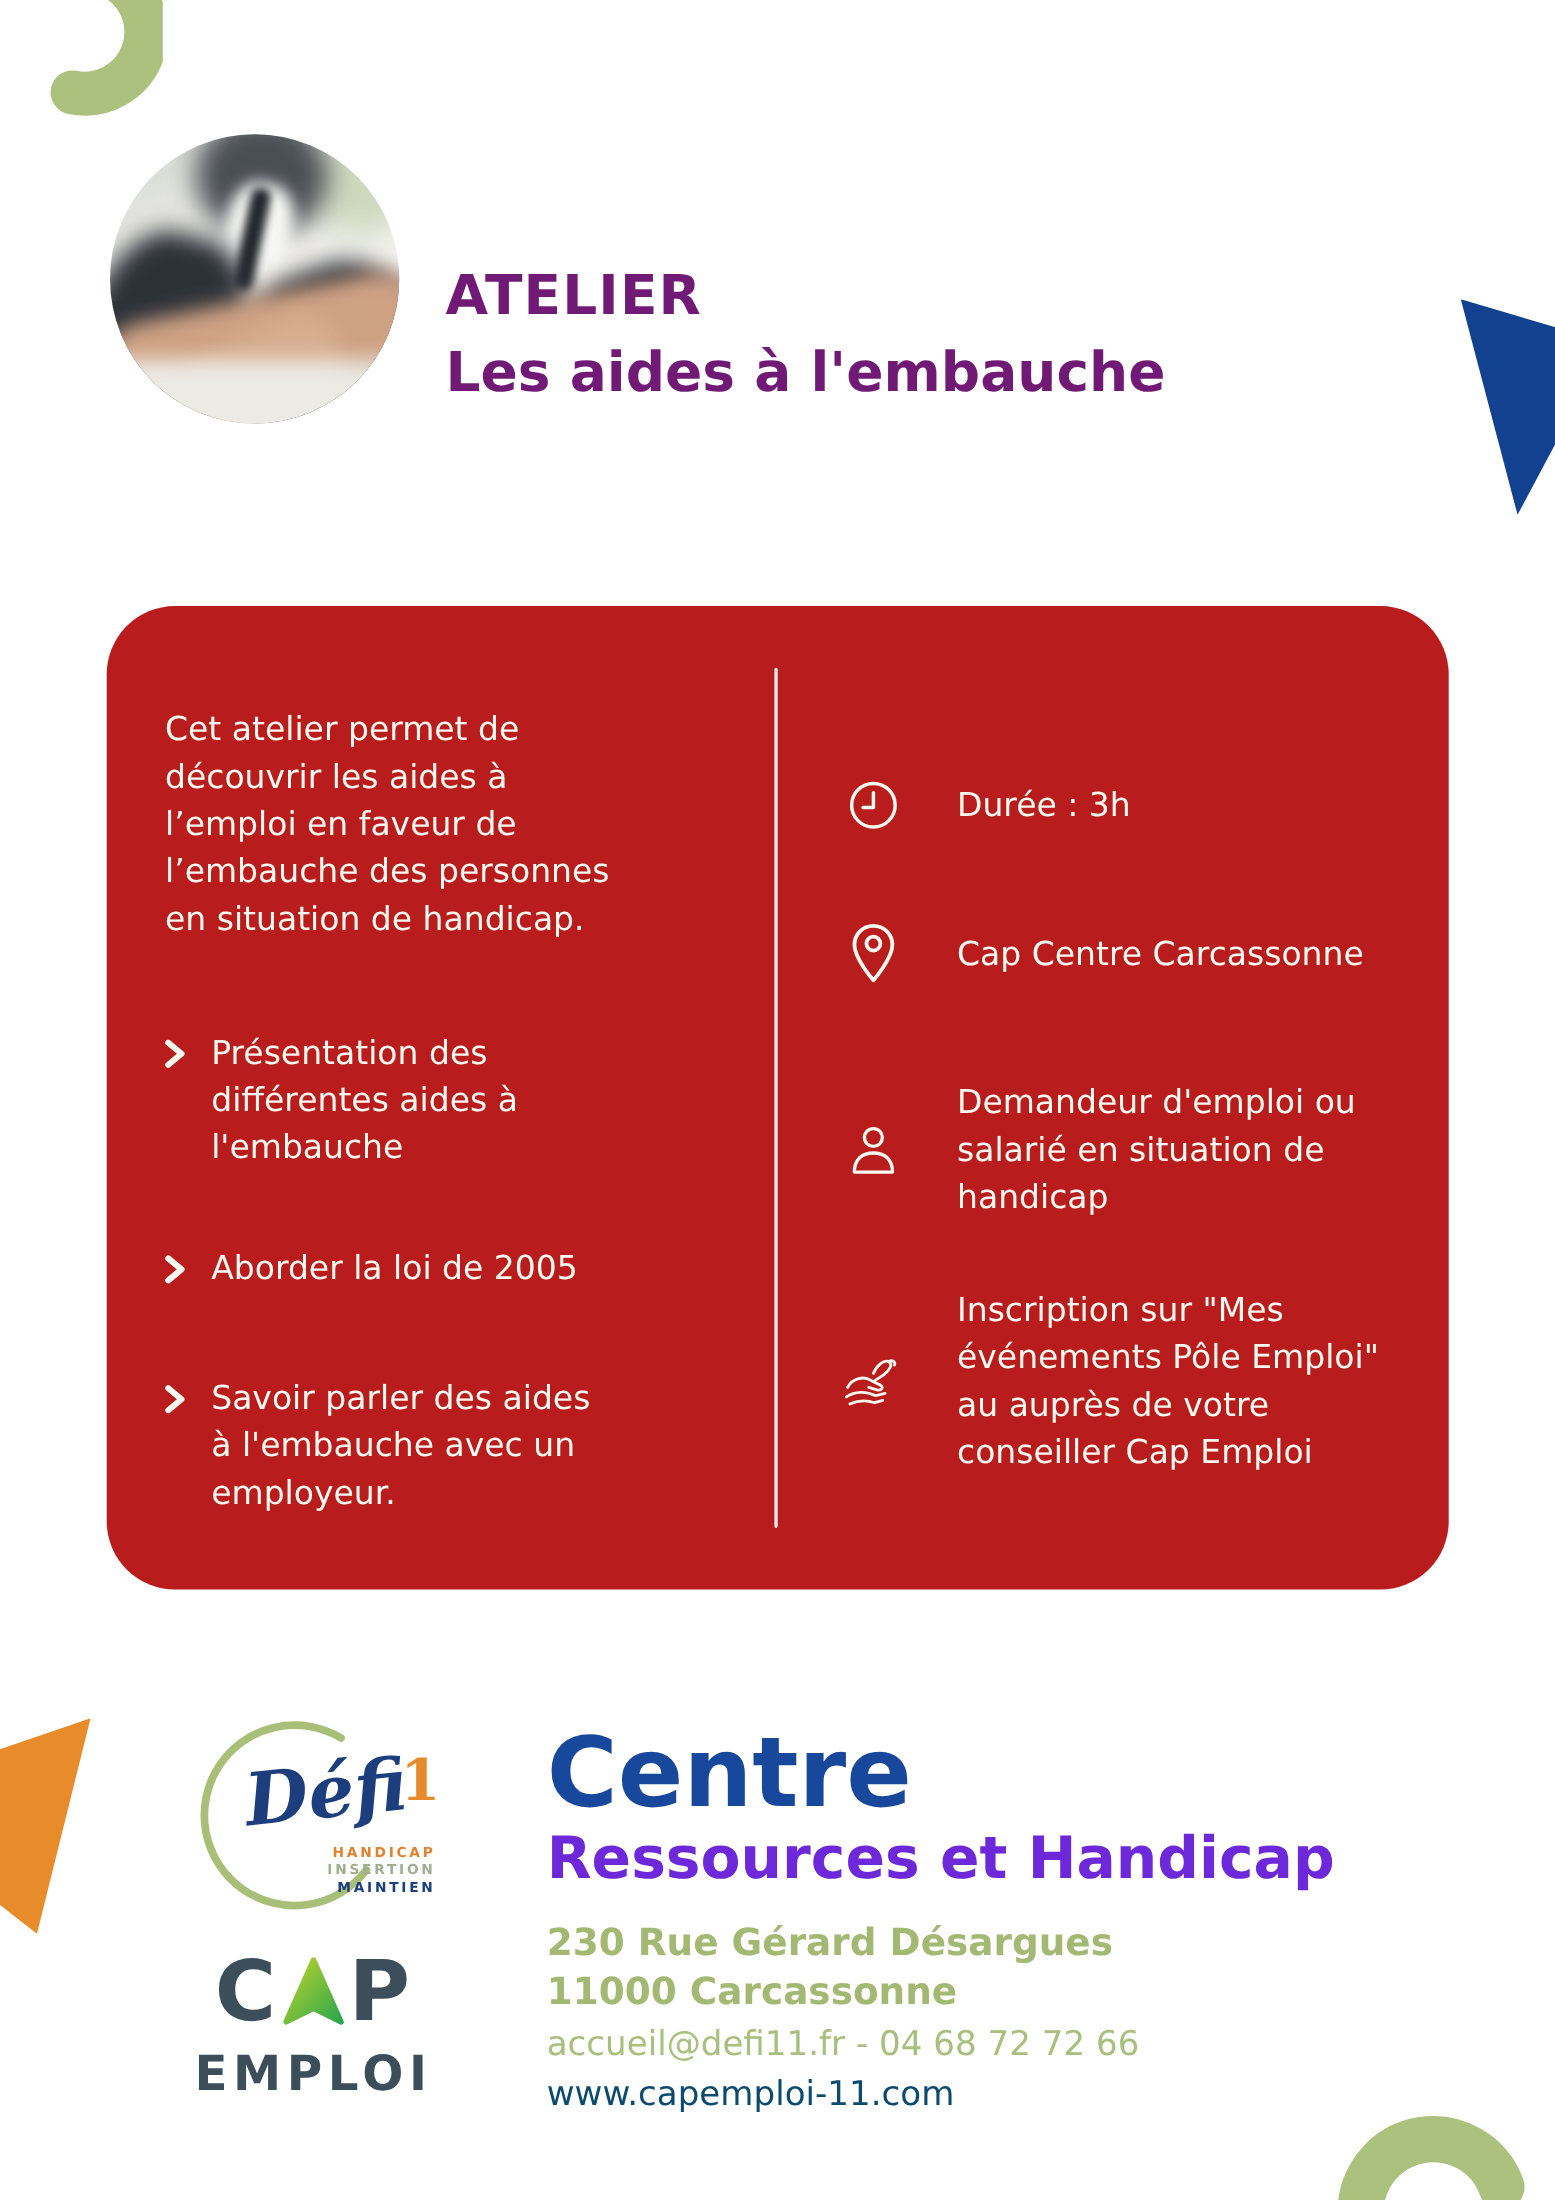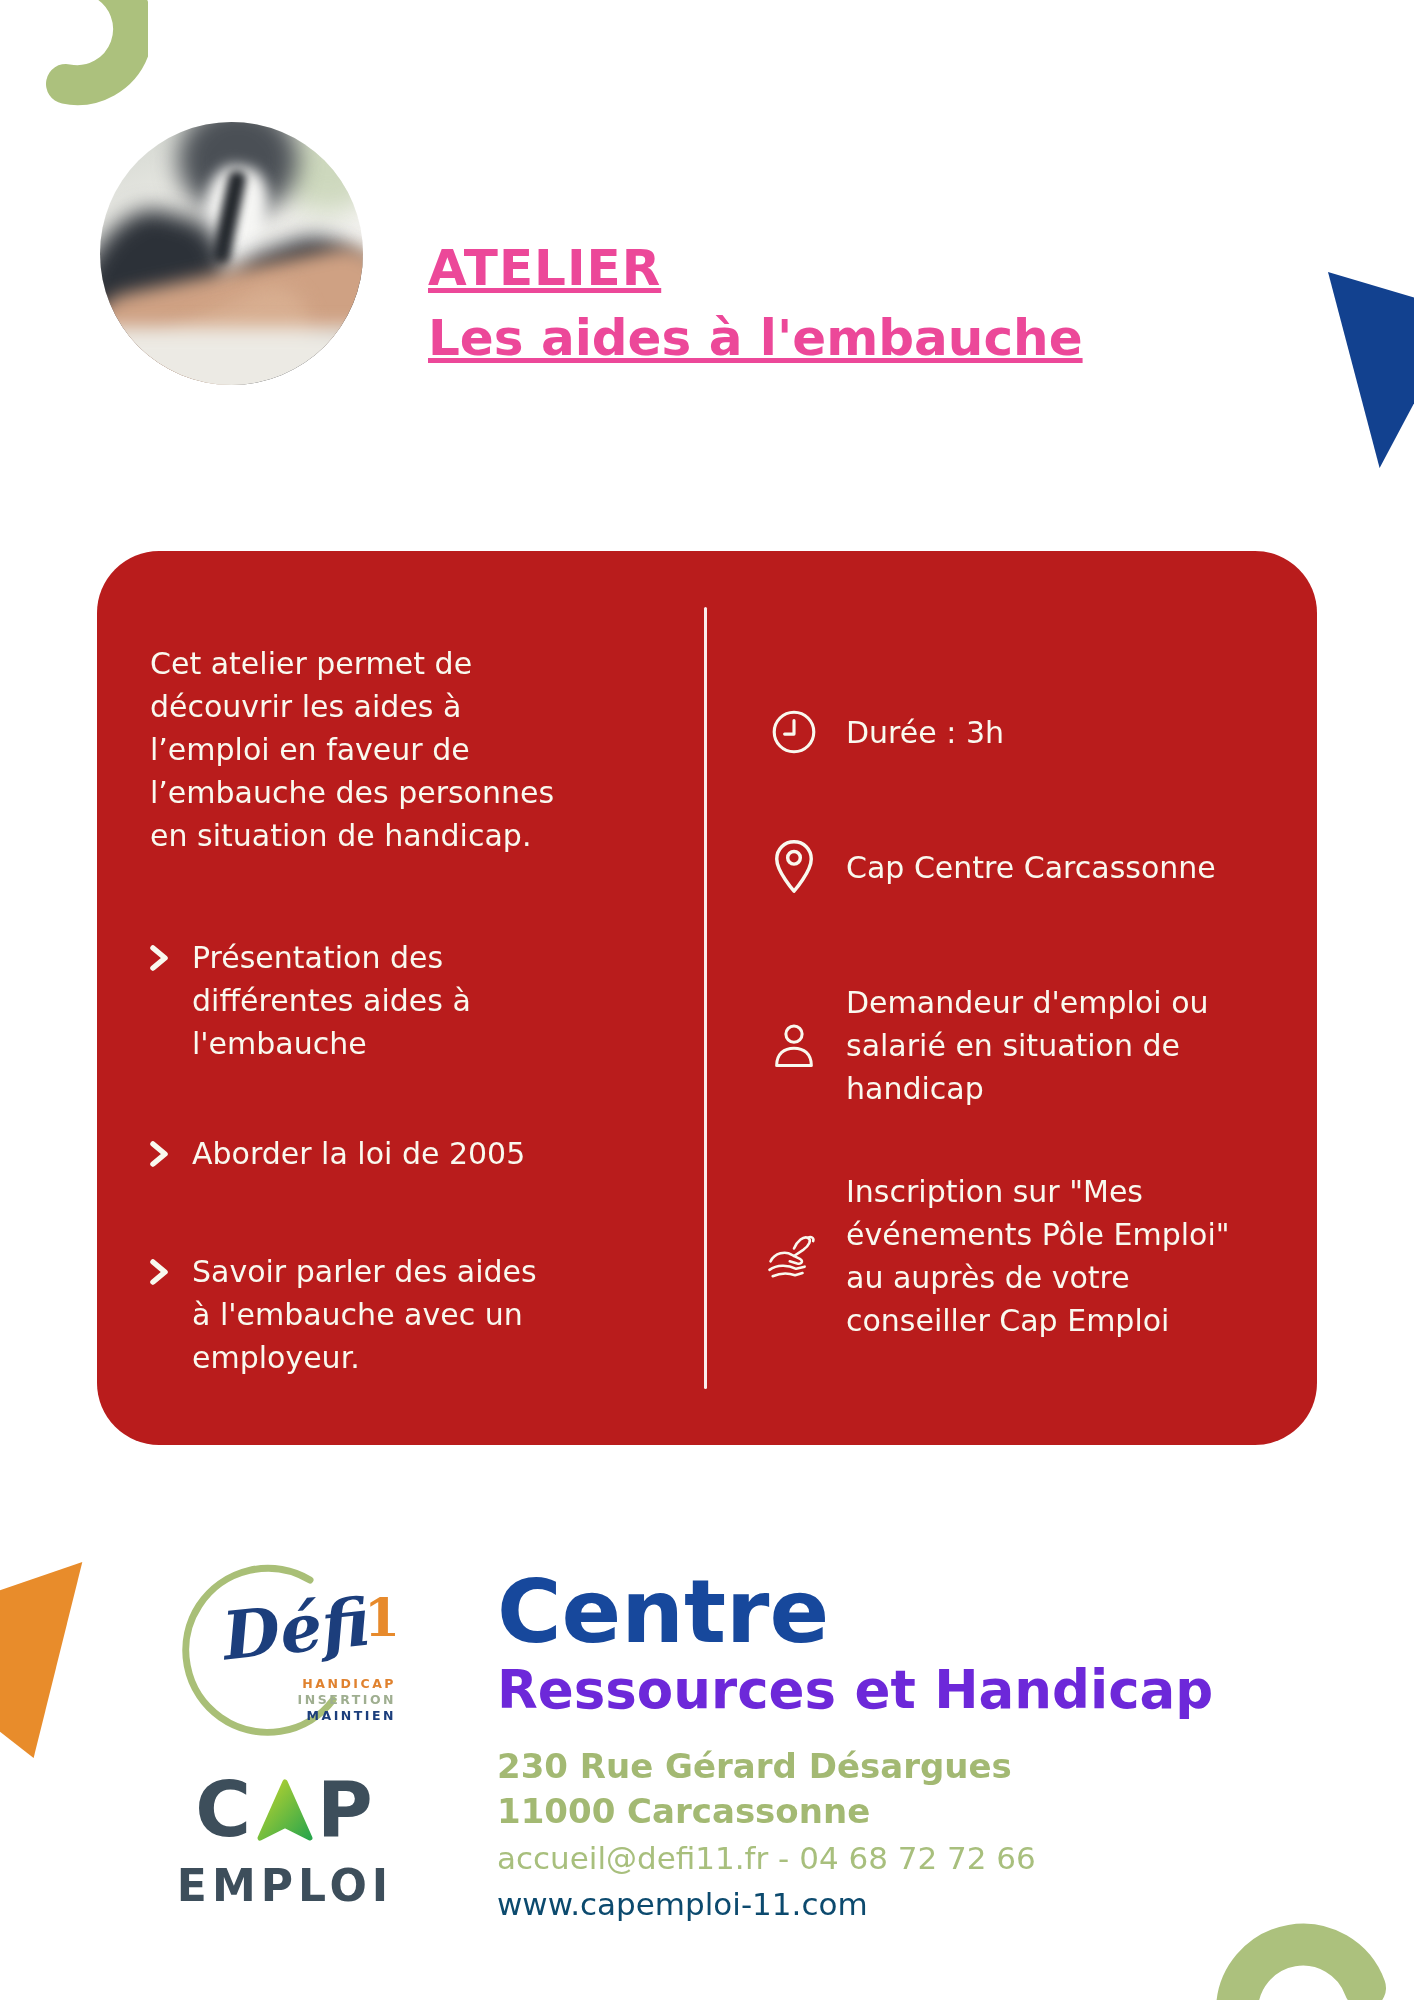--- a/index.html
+++ b/index.html
@@ -24,35 +24,35 @@
   .ph-head{left:78px;top:-18px;width:120px;height:112px;background:#4a4f55;border-radius:50%;filter:blur(12px);}
   .ph-shirt{left:104px;top:44px;width:62px;height:92px;background:#f6f6f4;border-radius:40%;filter:blur(7px);transform:rotate(10deg);}
   .ph-tie{left:120px;top:48px;width:18px;height:95px;background:#23272c;border-radius:8px;filter:blur(4px);transform:rotate(12deg);}
   .ph-suitL{left:-34px;top:88px;width:150px;height:265px;background:#2c3138;border-radius:40%;filter:blur(11px);transform:rotate(16deg);}
   .ph-suitR{right:-44px;top:118px;width:175px;height:235px;background:#262b33;border-radius:40%;filter:blur(11px);transform:rotate(-20deg);}
   .ph-arm{left:-12px;top:148px;width:305px;height:92px;background:#cfa183;border-radius:46px;filter:blur(9px);transform:rotate(-12deg);}
   .ph-hand{left:58px;top:182px;width:155px;height:72px;background:#d8ae90;border-radius:40px;filter:blur(9px);transform:rotate(-25deg);}
   .ph-table{left:-22px;bottom:-34px;width:320px;height:92px;background:#eceae4;filter:blur(9px);}
 
   
-  .title-block{position:absolute;left:428px;top:243px;color:#ec4899;font-weight:800;line-height:1;text-decoration:underline;}
+  .title-block{position:absolute;left:405px;top:243px;color:#701a75;font-weight:800;line-height:1;}
   .title-line1{font-size:50px;letter-spacing:1px;}
   .title-line2{font-size:50px;letter-spacing:0;margin-top:20px;}
 
   
   .card{position:absolute;left:97px;top:551px;width:1220px;height:894px;background:#b91c1c;border-radius:62px;}
   .card-divider{position:absolute;left:607px;top:56px;width:3px;height:782px;background:rgba(255,255,255,0.92);border-radius:2px;}
   .card-text{color:#f9f9ef;font-size:30px;line-height:43px;}
   .intro{position:absolute;left:53px;top:91px;width:500px;}
   .bullet{position:absolute;left:53px;display:flex;gap:22px;}
   .bullet .chev{flex:0 0 auto;margin-top:9px;}
   .bullet-1{top:385px;}
   .bullet-2{top:581px;}
   .bullet-3{top:699px;}
-  .detail-row{position:absolute;left:665px;display:flex;align-items:center;gap:20px;}
+  .detail-row{position:absolute;left:665px;display:flex;align-items:center;gap:44px;}
   .detail-icon{flex:0 0 64px;display:flex;justify-content:center;align-items:center;}
   .row-1{top:156px;}
   .row-2{top:287px;}
   .row-3{top:430px;}
   .row-4{top:619px;}
 
   
   .defi-logo{position:absolute;left:168px;top:1552px;}
   .cap-logo{position:absolute;left:160px;top:1772px;width:250px;color:#3d4e5b;}
   .cap-row{display:flex;align-items:center;justify-content:center;gap:4px;}

